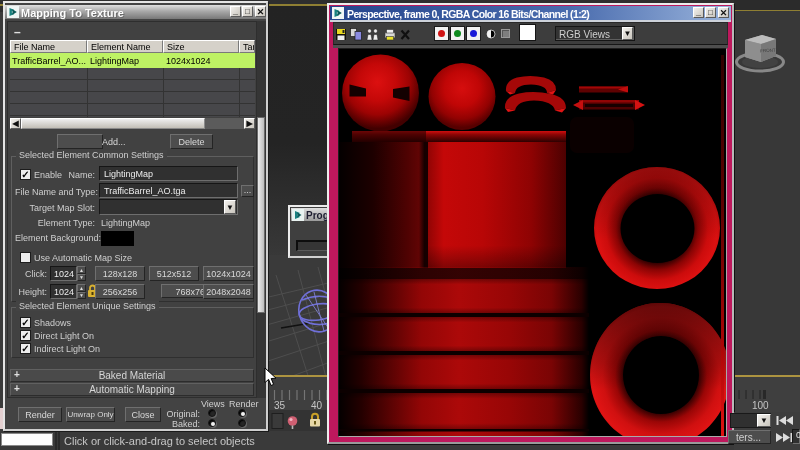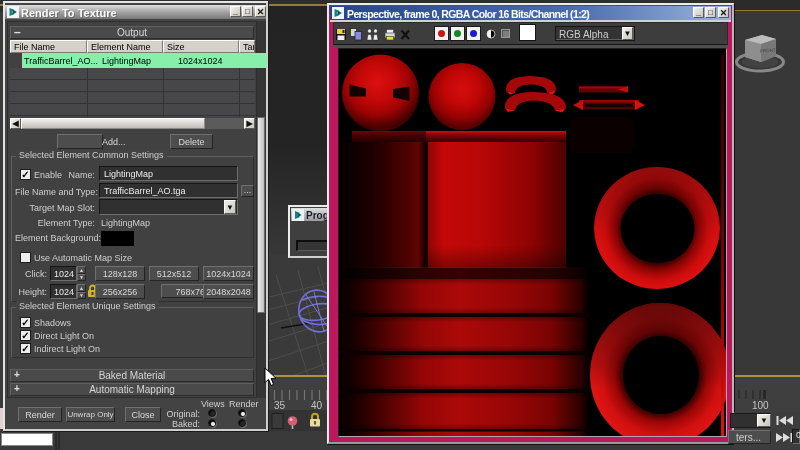--- a/index.html
+++ b/index.html
@@ -120,20 +120,21 @@
   <rect x="14.5" y="0" width="2" height="9" fill="#dcdcdc"></rect>
 </svg>
 <div class="abs fld" style="z-index:3;left:792px;top:429px;width:8px;height:15px;color:#e8e8e8;font-size:9px;padding-left:3px;">0</div>
 
 <div class="abs" style="left:0;top:408px;width:3px;height:21px;background:#e3cfd0;"></div>
 
 <div class="abs" style="left:0;top:431px;width:800px;height:19px;background:#3a3a3a;"></div>
 <div class="abs" style="left:1px;top:433px;width:52px;height:13px;background:#ffffff;border:1px solid #8a8a8a;"></div>
 <div class="abs" style="left:55px;top:432px;width:2px;height:18px;background:#2a2a2a;"></div>
 <div class="abs" style="left:58px;top:432px;width:2px;height:18px;background:#2a2a2a;"></div>
+<div class="abs" style="left:64px;top:435px;color:#c6c6c6;font-size:11px;">Click or click-and-drag to select objects</div>
 
 <div class="abs" style="left:288px;top:205px;width:47px;height:53px;background:#3f3f3f;border-left:2px solid #ececec;border-top:2px solid #ececec;border-bottom:2px solid #d0d0d0;">
   <div class="abs" style="left:1px;top:1px;width:44px;height:13px;background:linear-gradient(180deg,#dedede,#9a9a9a);"></div>
   <svg class="abs" style="left:2px;top:1.5px" width="12" height="12" viewBox="0 0 12 12">
         <rect width="12" height="12" fill="#e8f2f0"></rect>
         <path d="M3,2 L8,4 L5,6 L8,8 L3,10 Z" fill="#1a8080"></path>
         <path d="M5.5,3.5 L9.5,6 L5.5,8.5 Z" fill="#0d5a5a"></path>
       </svg>
   <div class="abs" style="left:16px;top:2.5px;font-size:10px;font-weight:bold;color:#1d1d30;">Progr</div>
   <div class="abs" style="left:38px;top:22px;font-size:9px;color:#cccccc;">E</div>
@@ -145,40 +146,39 @@
 </svg>
 
 <div class="abs" style="left:3px;top:1px;width:265px;height:430px;background:#434343;border:2px solid #e4e4e4;border-right-color:#cfcfcf;border-bottom-color:#cfcfcf;box-shadow:1px 1px 0 #1a1a1a;">
 
   <div class="abs" style="left:0px;top:2px;width:261px;height:14px;background:linear-gradient(180deg,#dedede,#a8a8a8 45%,#787878);"></div>
   <svg class="abs" style="left:2px;top:3px" width="12" height="12" viewBox="0 0 12 12">
         <rect width="12" height="12" fill="#f0f6f5"></rect>
         <path d="M2.5,2 L7,3.8 L4.5,6 L7,8.2 L2.5,10 Z" fill="#17817e"></path>
         <path d="M5.5,3.2 L9.8,6 L5.5,8.8 Z" fill="#0c5a58"></path>
       </svg>
-  <div class="abs" style="left:16px;top:4px;font-size:11px;font-weight:bold;color:#fdfdfd;text-shadow:1px 1px 0 #6a6a6a;">Render To Texture</div>
+  <div class="abs" style="left:16px;top:4px;font-size:11px;font-weight:bold;color:#fdfdfd;text-shadow:1px 1px 0 #6a6a6a;">Mapping To Texture</div>
   <div class="abs wbtn" style="left:225px;top:3px;width:11px;height:11px;font-size:9px;line-height:8px;">_</div>
   <div class="abs wbtn" style="left:237px;top:3px;width:11px;height:11px;font-size:8px;line-height:10px;">□</div>
   <div class="abs wbtn" style="left:250px;top:3px;width:11px;height:11px;font-size:9px;line-height:10px;">✕</div>
 
   <div class="abs" style="left:2px;top:18px;width:250px;height:377px;background:#414141;border:1px solid #2e2e2e;"></div>
 
   <div class="abs" style="left:252px;top:18px;width:9px;height:377px;background:#353535;"></div>
   <div class="abs" style="left:252px;top:114px;width:8px;height:196px;background:linear-gradient(90deg,#ececec,#bdbdbd);border:1px solid #6a6a6a;"></div>
 
-  <div class="abs rollout" style="left:5px;top:23px;width:244px;height:13px;line-height:12px;">Output</div>
   <div class="abs" style="left:9px;top:22px;color:#e0e0e0;font-size:12px;font-weight:bold;">–</div>
 
   <div class="abs" style="left:5px;top:37px;width:245px;height:13px;background:#d5d1c9;"></div>
   <div class="abs" style="left:5px;top:37px;width:77px;height:13px;background:#d5d1c9;border:1px solid #fff;border-right-color:#7a7a7a;border-bottom-color:#7a7a7a;color:#000;font-size:9px;padding:1px 0 0 3px;overflow:hidden;">File Name</div>
   <div class="abs" style="left:82px;top:37px;width:76px;height:13px;background:#d5d1c9;border:1px solid #fff;border-right-color:#7a7a7a;border-bottom-color:#7a7a7a;color:#000;font-size:9px;padding:1px 0 0 3px;overflow:hidden;">Element Name</div>
   <div class="abs" style="left:158px;top:37px;width:76px;height:13px;background:#d5d1c9;border:1px solid #fff;border-right-color:#7a7a7a;border-bottom-color:#7a7a7a;color:#000;font-size:9px;padding:1px 0 0 3px;overflow:hidden;">Size</div>
   <div class="abs" style="left:234px;top:37px;width:16px;height:13px;background:#d5d1c9;border:1px solid #fff;border-right-color:#7a7a7a;border-bottom-color:#7a7a7a;color:#000;font-size:9px;padding:1px 0 0 3px;overflow:hidden;">Targ</div>
 
-  <div class="abs" style="left:17px;top:50px;width:245px;height:15px;background:#86efac;color:#000;font-size:9px;overflow:hidden;">
+  <div class="abs" style="left:5px;top:50px;width:245px;height:15px;background:#bef264;color:#000;font-size:9px;overflow:hidden;">
     <span class="abs" style="left:2px;top:3px;white-space:nowrap;width:74px;overflow:hidden;">TrafficBarrel_AO...</span>
     <span class="abs" style="left:80px;top:3px;white-space:nowrap;">LightingMap</span>
     <span class="abs" style="left:156px;top:3px;white-space:nowrap;">1024x1024</span>
   </div>
 
   <div class="abs" style="left:5px;top:65px;width:245px;height:49px;background:#47474a;">
     <div class="abs" style="left:0;top:11px;width:245px;height:1px;background:#333;"></div>
     <div class="abs" style="left:0;top:23px;width:245px;height:1px;background:#333;"></div>
     <div class="abs" style="left:0;top:35px;width:245px;height:1px;background:#333;"></div>
     <div class="abs" style="left:0;top:47px;width:245px;height:1px;background:#333;"></div>
@@ -316,21 +316,21 @@
         <div style="position:absolute;left:3px;top:3px;width:7px;height:7px;border-radius:50%;background:#1a1ad8;"></div>
       </div>
   <svg class="abs" style="left:157px;top:24px;" width="10" height="10" viewBox="0 0 10 10">
         <circle cx="5" cy="5" r="4" fill="#000" stroke="#ddd" stroke-width="0.8"></circle>
         <path d="M5,1 A4,4 0 0 0 5,9 Z" fill="#f2f2f2"></path>
       </svg>
   <div class="abs" style="left:172px;top:24px;width:9px;height:9px;background:#7e7e7e;border:1px solid #999;box-shadow:inset 1px 1px 0 #555;"></div>
   <div class="abs" style="left:190px;top:19px;width:17px;height:17px;background:#ffffff;border:1px solid #161616;"></div>
 
   <div class="abs" style="left:226px;top:21px;width:80px;height:15px;background:#333333;border:1px solid #151515;box-shadow:inset -1px -1px 0 #5e5e5e;"></div>
-  <div class="abs" style="left:230px;top:23.5px;font-size:10px;color:#cecece;">RGB Alpha</div>
+  <div class="abs" style="left:230px;top:23.5px;font-size:10px;color:#cecece;">RGB Views</div>
   <div class="abs wbtn" style="left:293px;top:22px;width:11px;height:13px;font-size:8px;line-height:12px;">▼</div>
 
   <div class="abs" style="left:9px;top:43px;width:389px;height:389px;border:1px solid #1e1e1e;border-right-color:#aaa;border-bottom-color:#aaa;background:#000;overflow:hidden;">
   <svg width="387" height="387" viewBox="339 49 387 387" style="position:absolute;left:0;top:0;">
     <defs>
       <radialGradient id="sp1" cx="46%" cy="36%" r="60%">
         <stop offset="0%" stop-color="#dc1010"></stop>
               <stop offset="40%" stop-color="#c40808"></stop>
               <stop offset="70%" stop-color="#9c0303"></stop>
               <stop offset="88%" stop-color="#660101"></stop>

